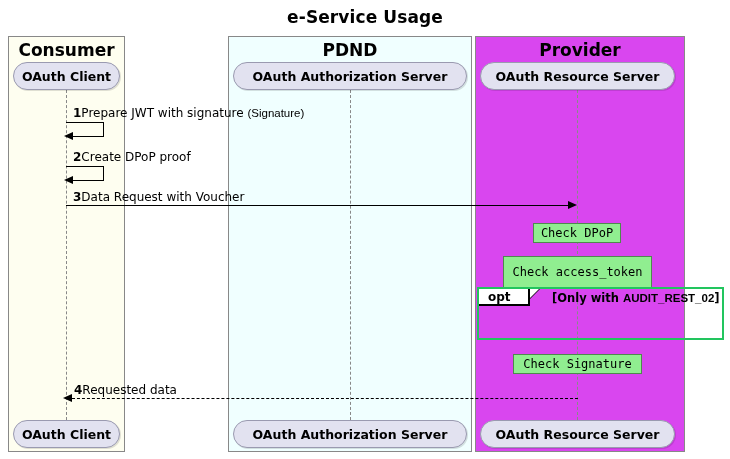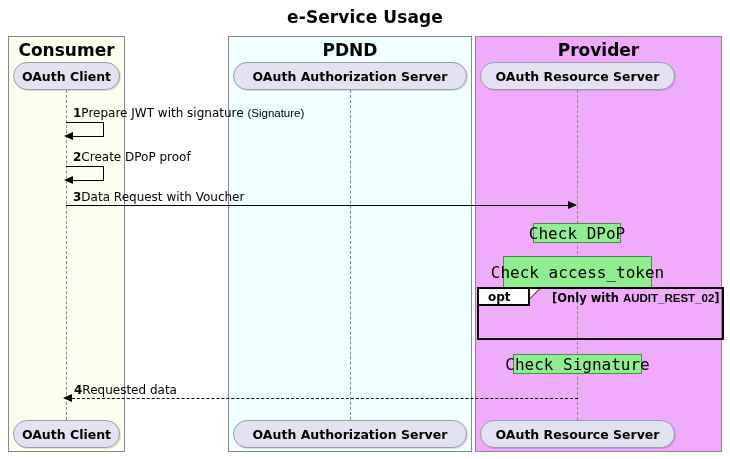--- a/index.html
+++ b/index.html
@@ -61,27 +61,27 @@
     font-size:12px;color:#000;white-space:nowrap;
   }
   .msg-num{font-weight:bold;}
   .mono{font-family:Liberation Sans, sans-serif;font-size:11.5px;}
 
   
   .note-green{
     background:#90EE90;border:1px solid #4e8a4e;
     box-sizing:border-box;display:flex;align-items:center;justify-content:center;
     font-family:"DejaVu Sans Mono", monospace;
-    font-size:16px;color:#000;white-space:nowrap;
+    font-size:12px;color:#000;white-space:nowrap;
     padding:0 5px;
   }
 
   
   .frag{
-    border:2px solid #000000;background:transparent;box-sizing:border-box;
+    border:2px solid #22c55e;background:transparent;box-sizing:border-box;
   }
   .frag-tab{
     background:#FFFFFF;border-right:2px solid #000;border-bottom:2px solid #000;
     box-sizing:border-box;position:absolute;left:0;top:0;
     display:flex;align-items:center;
     padding-left:9px;
     font-size:12px;font-weight:bold;color:#000;
   }
   .frag-tab-corner{
     position:absolute;width:0;height:0;
@@ -106,21 +106,21 @@
   <div class="abs diagram-title">e-Service Usage</div>
 
   <div class="abs group-box" style="left:8px;top:36px;width:117px;height:416px;background:#FEFEF0;">
     <div class="group-title">Consumer</div>
   </div>
 
   <div class="abs group-box" style="left:228px;top:36px;width:244px;height:416px;background:#F0FFFF;">
     <div class="group-title">PDND</div>
   </div>
 
-  <div class="abs group-box" style="left:475px;top:36px;width:247px;height:416px;background:#f0abfc;">
+  <div class="abs group-box" style="left:475px;top:36px;width:210px;height:416px;background:#d946ef;">
     <div class="group-title">Provider</div>
   </div>
 
   <div class="abs lifeline" style="left:66px;top:90px;height:330px;"></div>
   <div class="abs lifeline" style="left:350px;top:90px;height:330px;"></div>
   <div class="abs lifeline" style="left:577px;top:90px;height:330px;"></div>
 
   <div class="abs participant" style="left:13px;top:62px;width:107px;height:28px;">
     <span>OAuth Client</span>
   </div>

